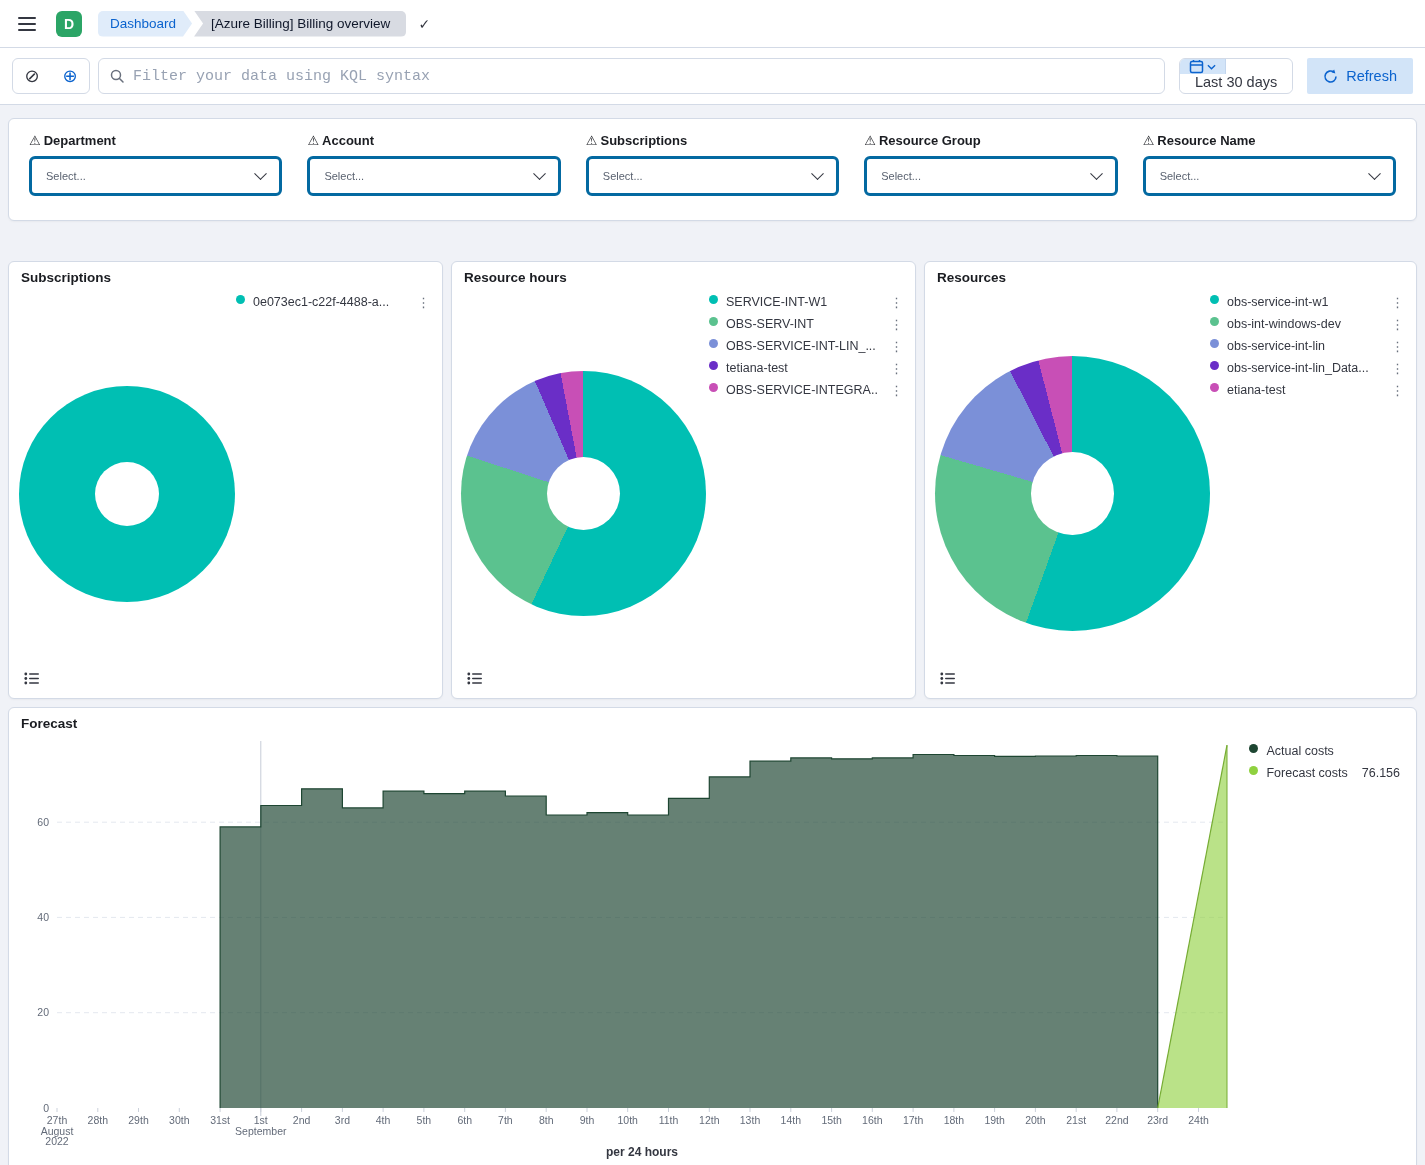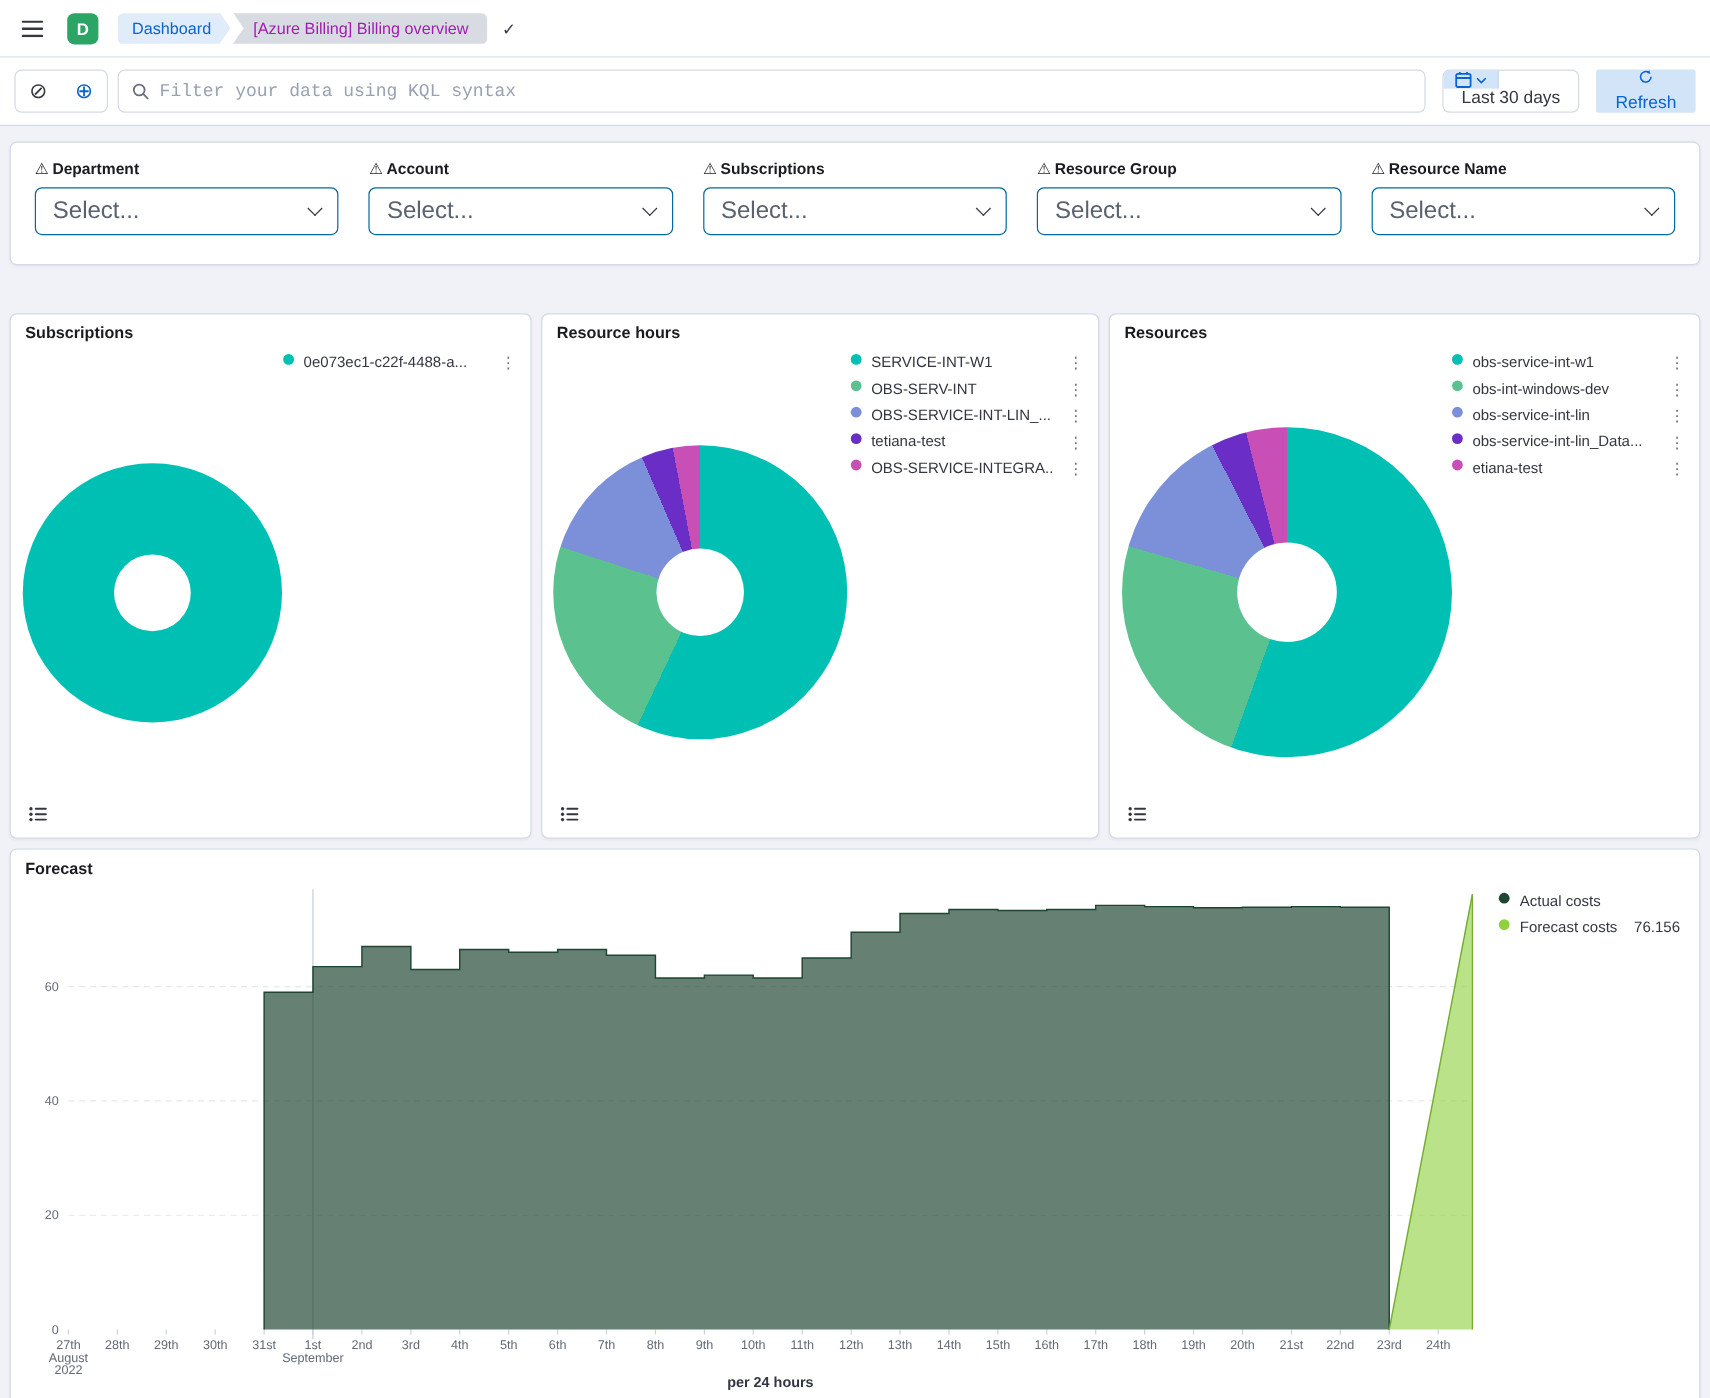--- a/index.html
+++ b/index.html
@@ -29,21 +29,21 @@
   .crumb {
     font-size: 13.5px; height: 26px; display: flex; align-items: center;
     padding: 0 16px 0 12px; cursor: pointer; white-space: nowrap; text-align: center;
   }
   .crumb-first {
     background: #E0ECFA; color: #0B63CE; font-weight: 500;
     clip-path: polygon(0 0, calc(100% - 9px) 0, 100% 50%, calc(100% - 9px) 100%, 0 100%);
     border-radius: 5px 0 0 5px;
   }
   .crumb-last {
-    background: #D8DBE2; color: #a21caf; margin-left: 2px; padding-left: 17px;
+    background: #D8DBE2; color: #0f172a; margin-left: 2px; padding-left: 17px;
     clip-path: polygon(0 0, 100% 0, 100% 100%, 0 100%, 9px 50%);
     border-radius: 0 5px 5px 0;
   }
   .saved-check { margin-left: 12px; font-size: 14px; color: #343741; }
   .tb-right { display: flex; align-items: center; gap: 28px; }
   .top-link { color: #0B63CE; font-size: 15px; font-weight: 500; text-decoration: none; cursor: pointer; }
   .edit-btn {
     background: #0B63CE; color: #fff; height: 33px; padding: 0 20px;
     border-radius: 6px; font-size: 14.5px; font-weight: 500;
     display: flex; align-items: center; gap: 8px;
@@ -78,41 +78,41 @@
     overflow: hidden; margin-left: 6px; flex-direction: column;
   }
   .cal-btn {
     width: 46px; background: #D2E4F8; display: flex; align-items: center;
     justify-content: center; gap: 3px; border-right: 1px solid #C3D6EE;
   }
   .range-btn { background: #fff; padding: 0 15px; font-size: 14.5px; color: #343741; }
   .refresh-btn {
     height: 36px; padding: 0 16px; background: #D2E4F8; border-radius: 2px;
     color: #0B63CE; font-size: 14.5px; font-weight: 500;
-    display: flex; align-items: center; gap: 8px; margin-left: 6px; flex-direction: column;
+    display: flex; align-items: center; gap: 8px; margin-left: 6px;
   }
 
   
   .page { padding: 13px 8px 8px 8px; }
   .card {
     background: #fff; border: 1px solid #D3DAE6; border-radius: 6px;
     position: relative; box-shadow: 0 1px 2px rgba(0,0,0,0.04);
   }
   .filter-card { padding: 14px 20px 24px 20px; margin-bottom: 40px; }
   .filter-row { display: flex; gap: 25px; }
   .filter-item { flex: 1; }
   .filter-label {
     display: flex; align-items: center; gap: 3px; margin-bottom: 8px;
     font-size: 13px; font-weight: 700; color: #1A1C21;
   }
   .warn-icon { font-size: 13px; font-weight: 400; }
   .select-box {
-    height: 40px; border: 1px solid #0369a1; border-radius: 6px; background: #fff;
+    height: 40px; border: 3px solid #0369a1; border-radius: 6px; background: #fff;
     display: flex; align-items: center; justify-content: space-between;
-    padding: 0 14px; font-size: 20px; color: #5A6270; cursor: pointer;
+    padding: 0 14px; font-size: 11px; color: #5A6270; cursor: pointer;
   }
   .chev { width: 9px; height: 9px; border-right: 1.7px solid #343741;
     border-bottom: 1.7px solid #343741; transform: rotate(45deg) translate(-2px,-2px); }
 
   .cards-row { display: flex; gap: 8px; margin-bottom: 8px; border-radius: 32px; }
   .donut-card { height: 438px; }
   .donut-card.c1 { width: 435px; } .donut-card.c2 { width: 465px; } .donut-card.c3 { width: 493px; }
   .panel-title { position: absolute; top: 8px; left: 12px; font-size: 13.5px; font-weight: 700; color: #1A1C21; }
 
   .legend { position: absolute; top: 33px; right: 8px; width: 198px; }

